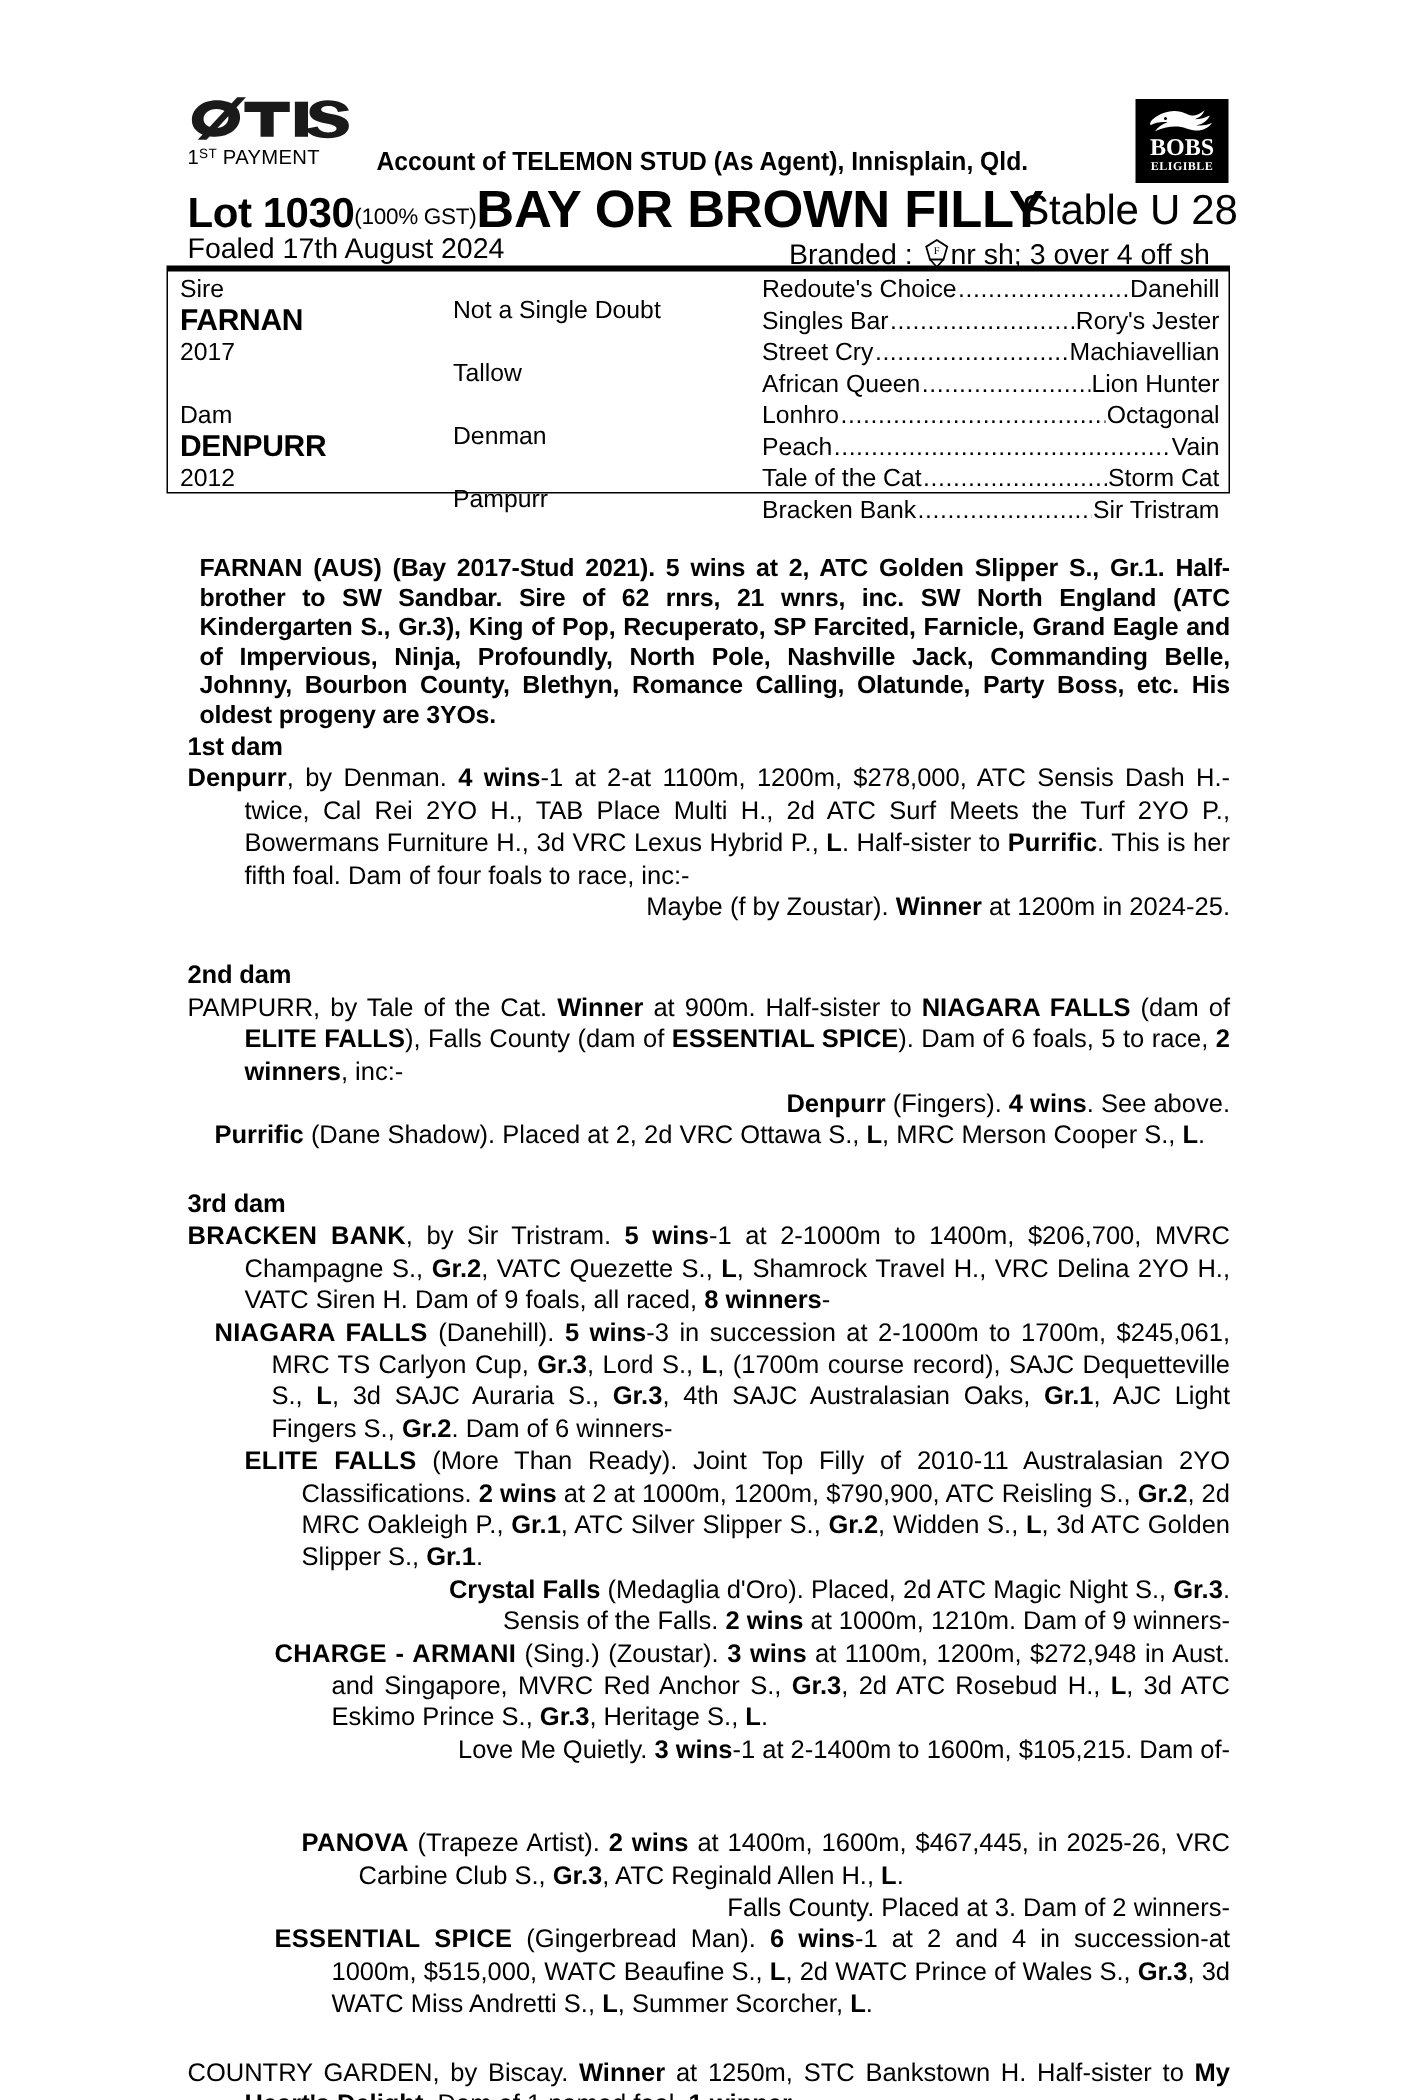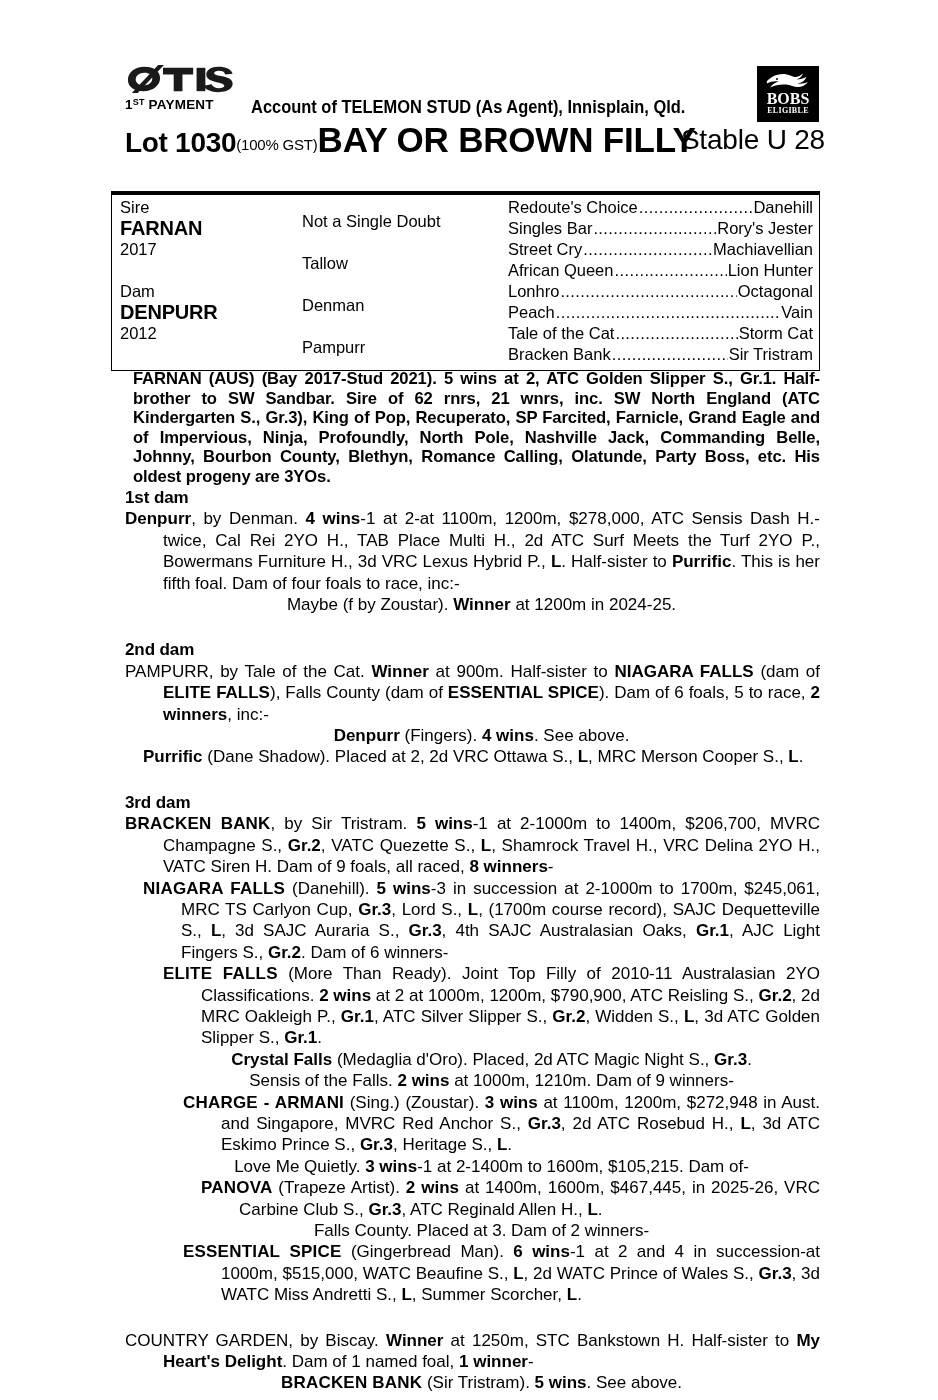--- a/index.html
+++ b/index.html
@@ -38,21 +38,21 @@
     top: 6px;
     width: 112px;
   }
   .otis-wordmark {
     display: block;
     height: 30px;
   }
   .otis-sub {
     display: block;
     font-size: 13.5px;
-    font-weight: bold;
+    font-weight: normal;
     letter-spacing: 0.2px;
     line-height: 14px;
     margin-top: 1px;
     white-space: nowrap;
   }
   .otis-sub sup {
     font-size: 9px;
     vertical-align: 4px;
   }
 
@@ -155,23 +155,23 @@
     height: 20px;
     position: relative;
     top: 3px;
     margin: 0 1px 0 2px;
   }
 
   
   .ped-table {
     position: absolute;
     left: 111px;
-    top: 191px;
+    top: 177px;
     width: 709px;
-    height: 180px;
+    height: 152px;
     border: 1px solid #000000;
     border-top: 4px solid #000000;
     box-sizing: border-box;
     padding-left: 48px;
   }
   .ped-row {
     position: absolute;
     left: 0;
     width: 100%;
     height: 21px;
@@ -237,22 +237,22 @@
     text-align: justify;
     text-justify: inter-word;
     margin: 0;
     padding: 0;
   }
   .lvl0h { padding-left: 38px; text-indent: -38px; }
   .lvl1 { padding-left: 38px; text-indent: -20px; }
   .lvl1h { padding-left: 56px; text-indent: -38px; }
   .lvl2h { padding-left: 76px; text-indent: -38px; }
   .lvl3h { padding-left: 96px; text-indent: -38px; }
-  .lvl4h { padding-left: 114px; text-indent: -38px; }
-  .nojust { text-align: center; }
+  .lvl4h { padding-left: 114px; text-indent: -38px; margin-top: 41px; }
+  .nojust { text-align: right; }
 
   b, strong { font-weight: bold; }
   .nmcap { font-weight: bold; letter-spacing: 0.2px; }
 </style>
 </head>
 <body>
 
 <div class="page">
 
   <div class="header">
@@ -281,20 +281,30 @@
       </svg>
       <span class="bobs-name">BOBS</span>
       <span class="bobs-elig">ELIGIBLE</span>
     </div>
 
     <div class="title-row">
       <span class="lot-number">Lot 1030</span><span class="gst">(100% GST)</span><span class="horse-desc">BAY OR BROWN FILLY</span>
       <span class="stable">Stable U 28</span>
     </div>
 
+    <div class="foaled-row">
+      <span class="foaled-text">Foaled 17th August 2024</span>
+      <span class="branded-text"><span>Branded : </span><span class="brand-mark"><svg width="17" height="20" viewBox="0 0 34 40">
+              <g fill="none" stroke="#000000" stroke-width="2.4">
+                <path d="M17,2 L31,11 L26,28 L8,28 L3,11 Z"></path>
+                <path d="M8,28 L17,38 L26,28"></path>
+              </g>
+              <text x="17" y="20" font-family="Liberation Serif, serif" font-size="14" text-anchor="middle" fill="#000000">F</text>
+            </svg></span><span>nr sh; 3 over 4 off sh</span></span>
+    </div>
   </div>
 
   <div class="ped-table">
 
     <div class="ped-row" style="top:2px;">
       <span class="ped-c1">Sire</span>
       <span class="ped-c2">Not a Single Doubt</span>
       <span class="ped-c3">
           <span class="gp-left">Redoute's Choice</span>
           <span class="dots">........................................................</span>

